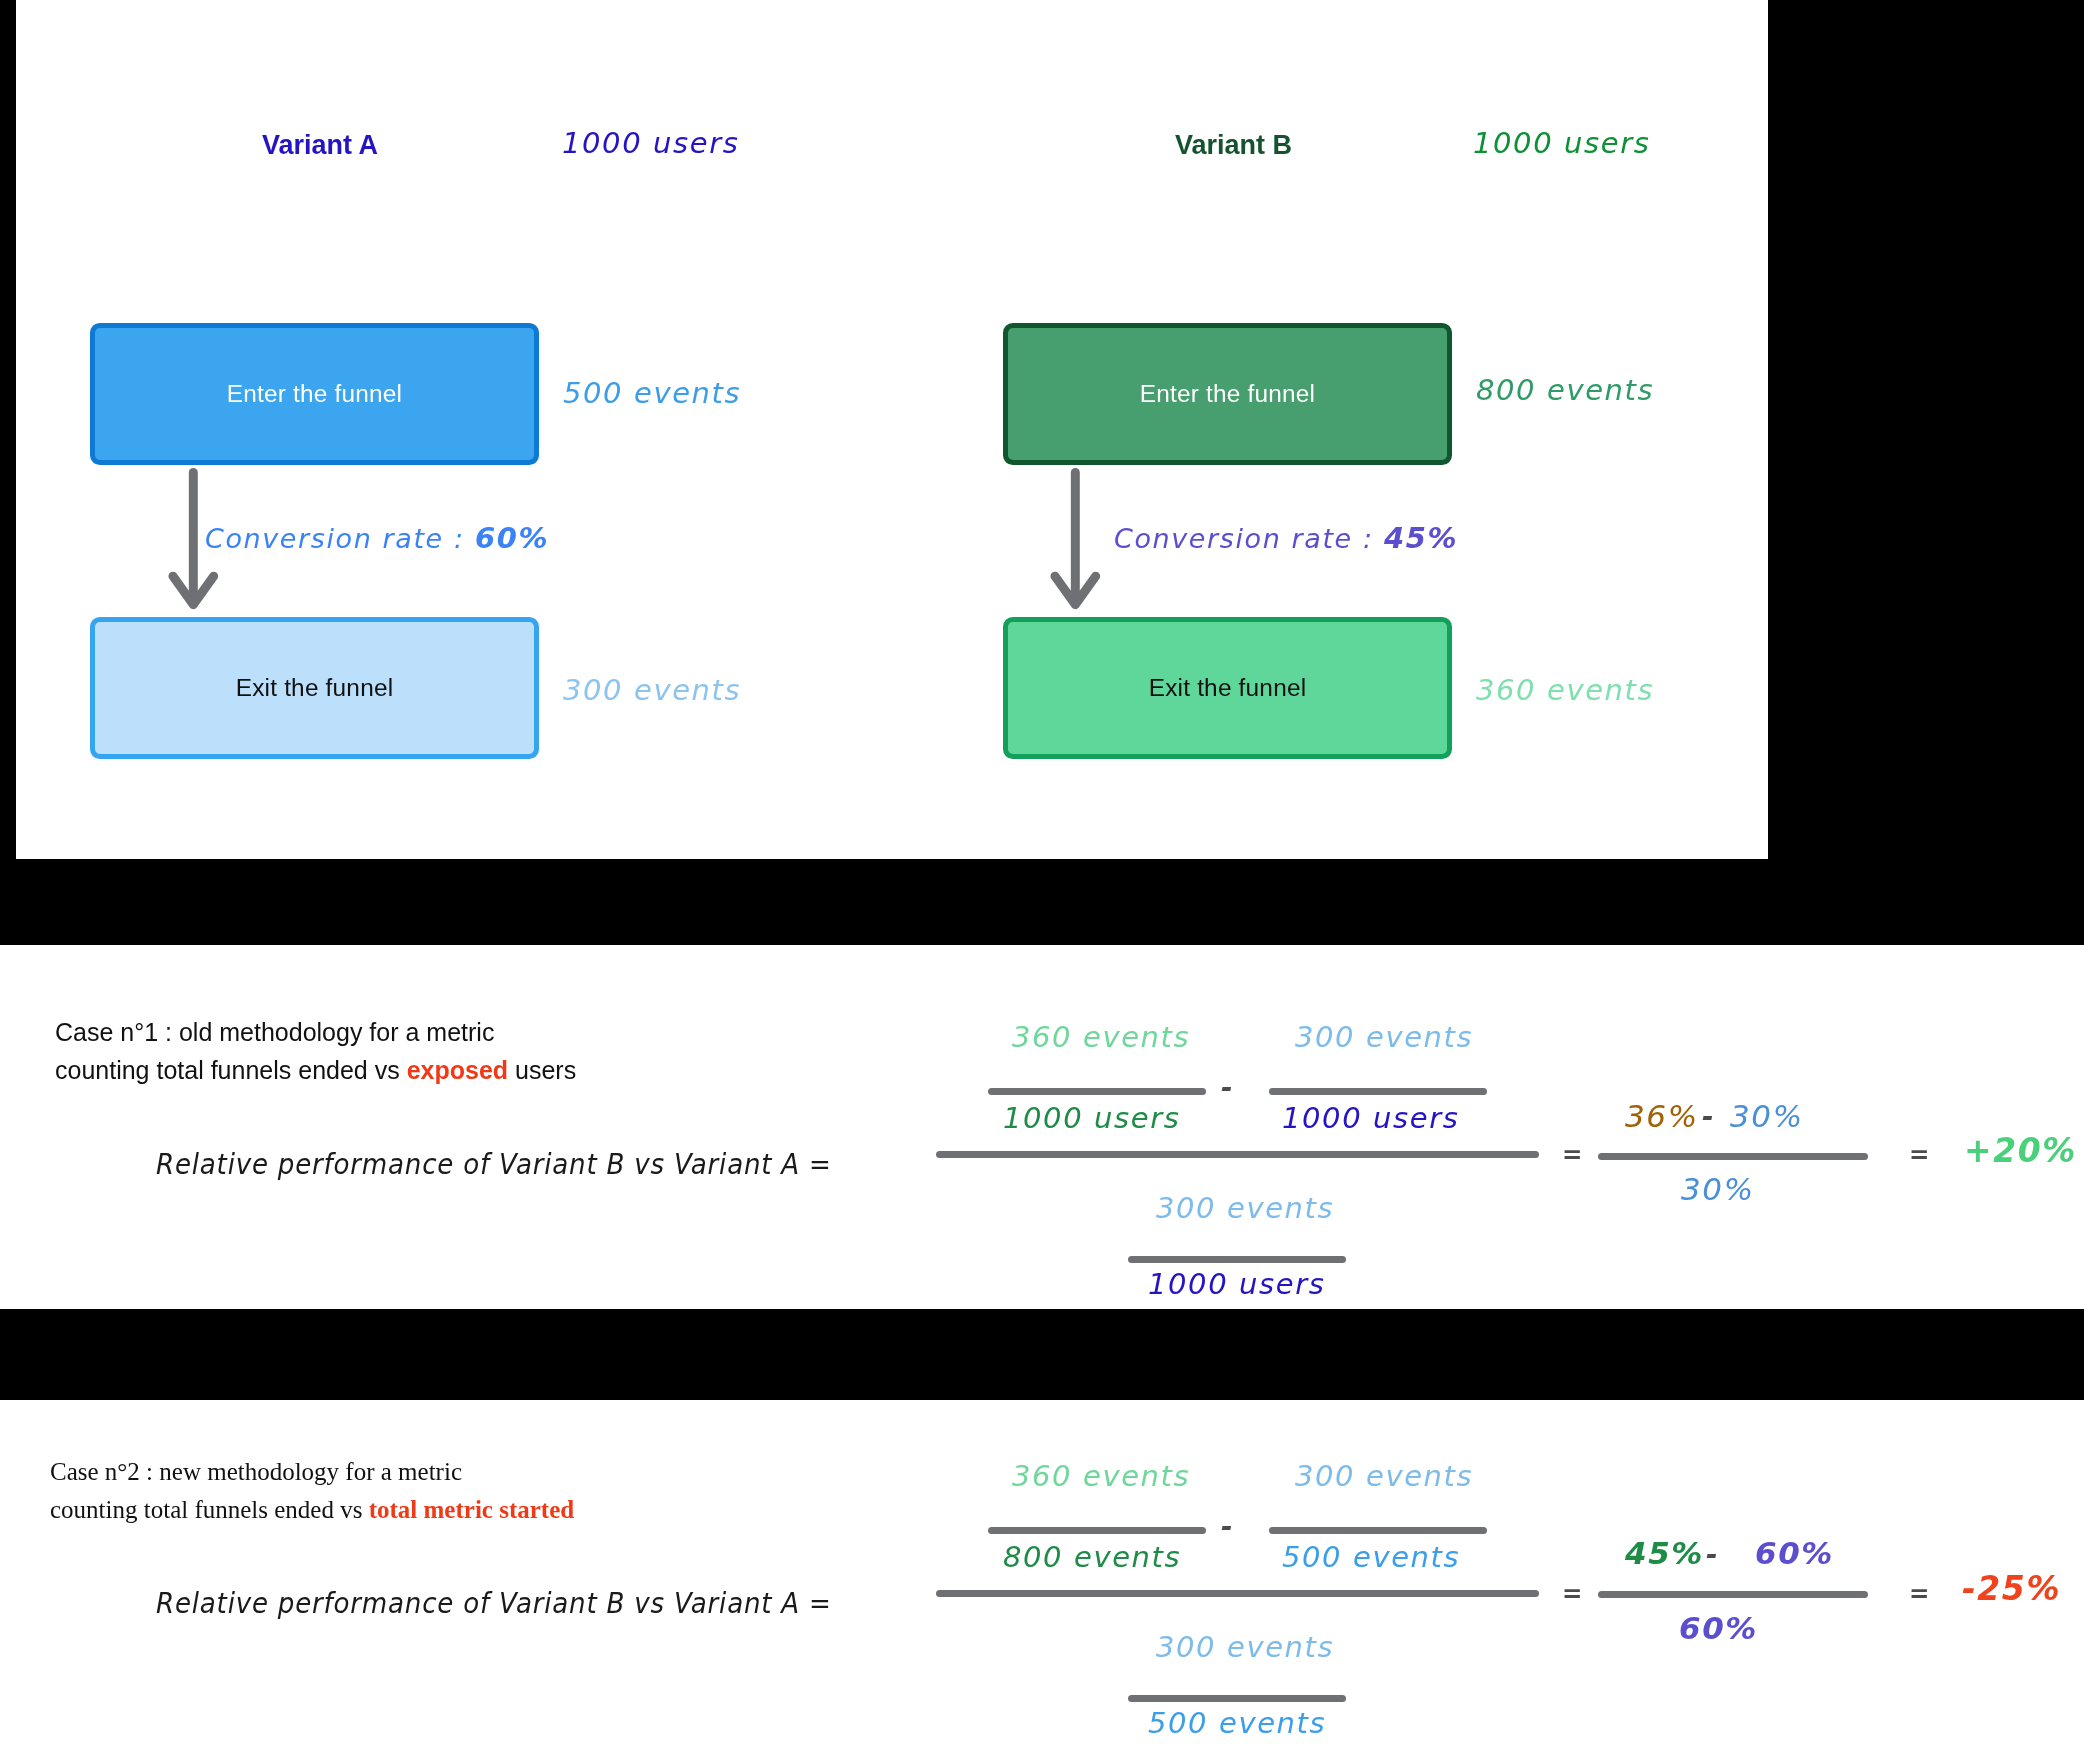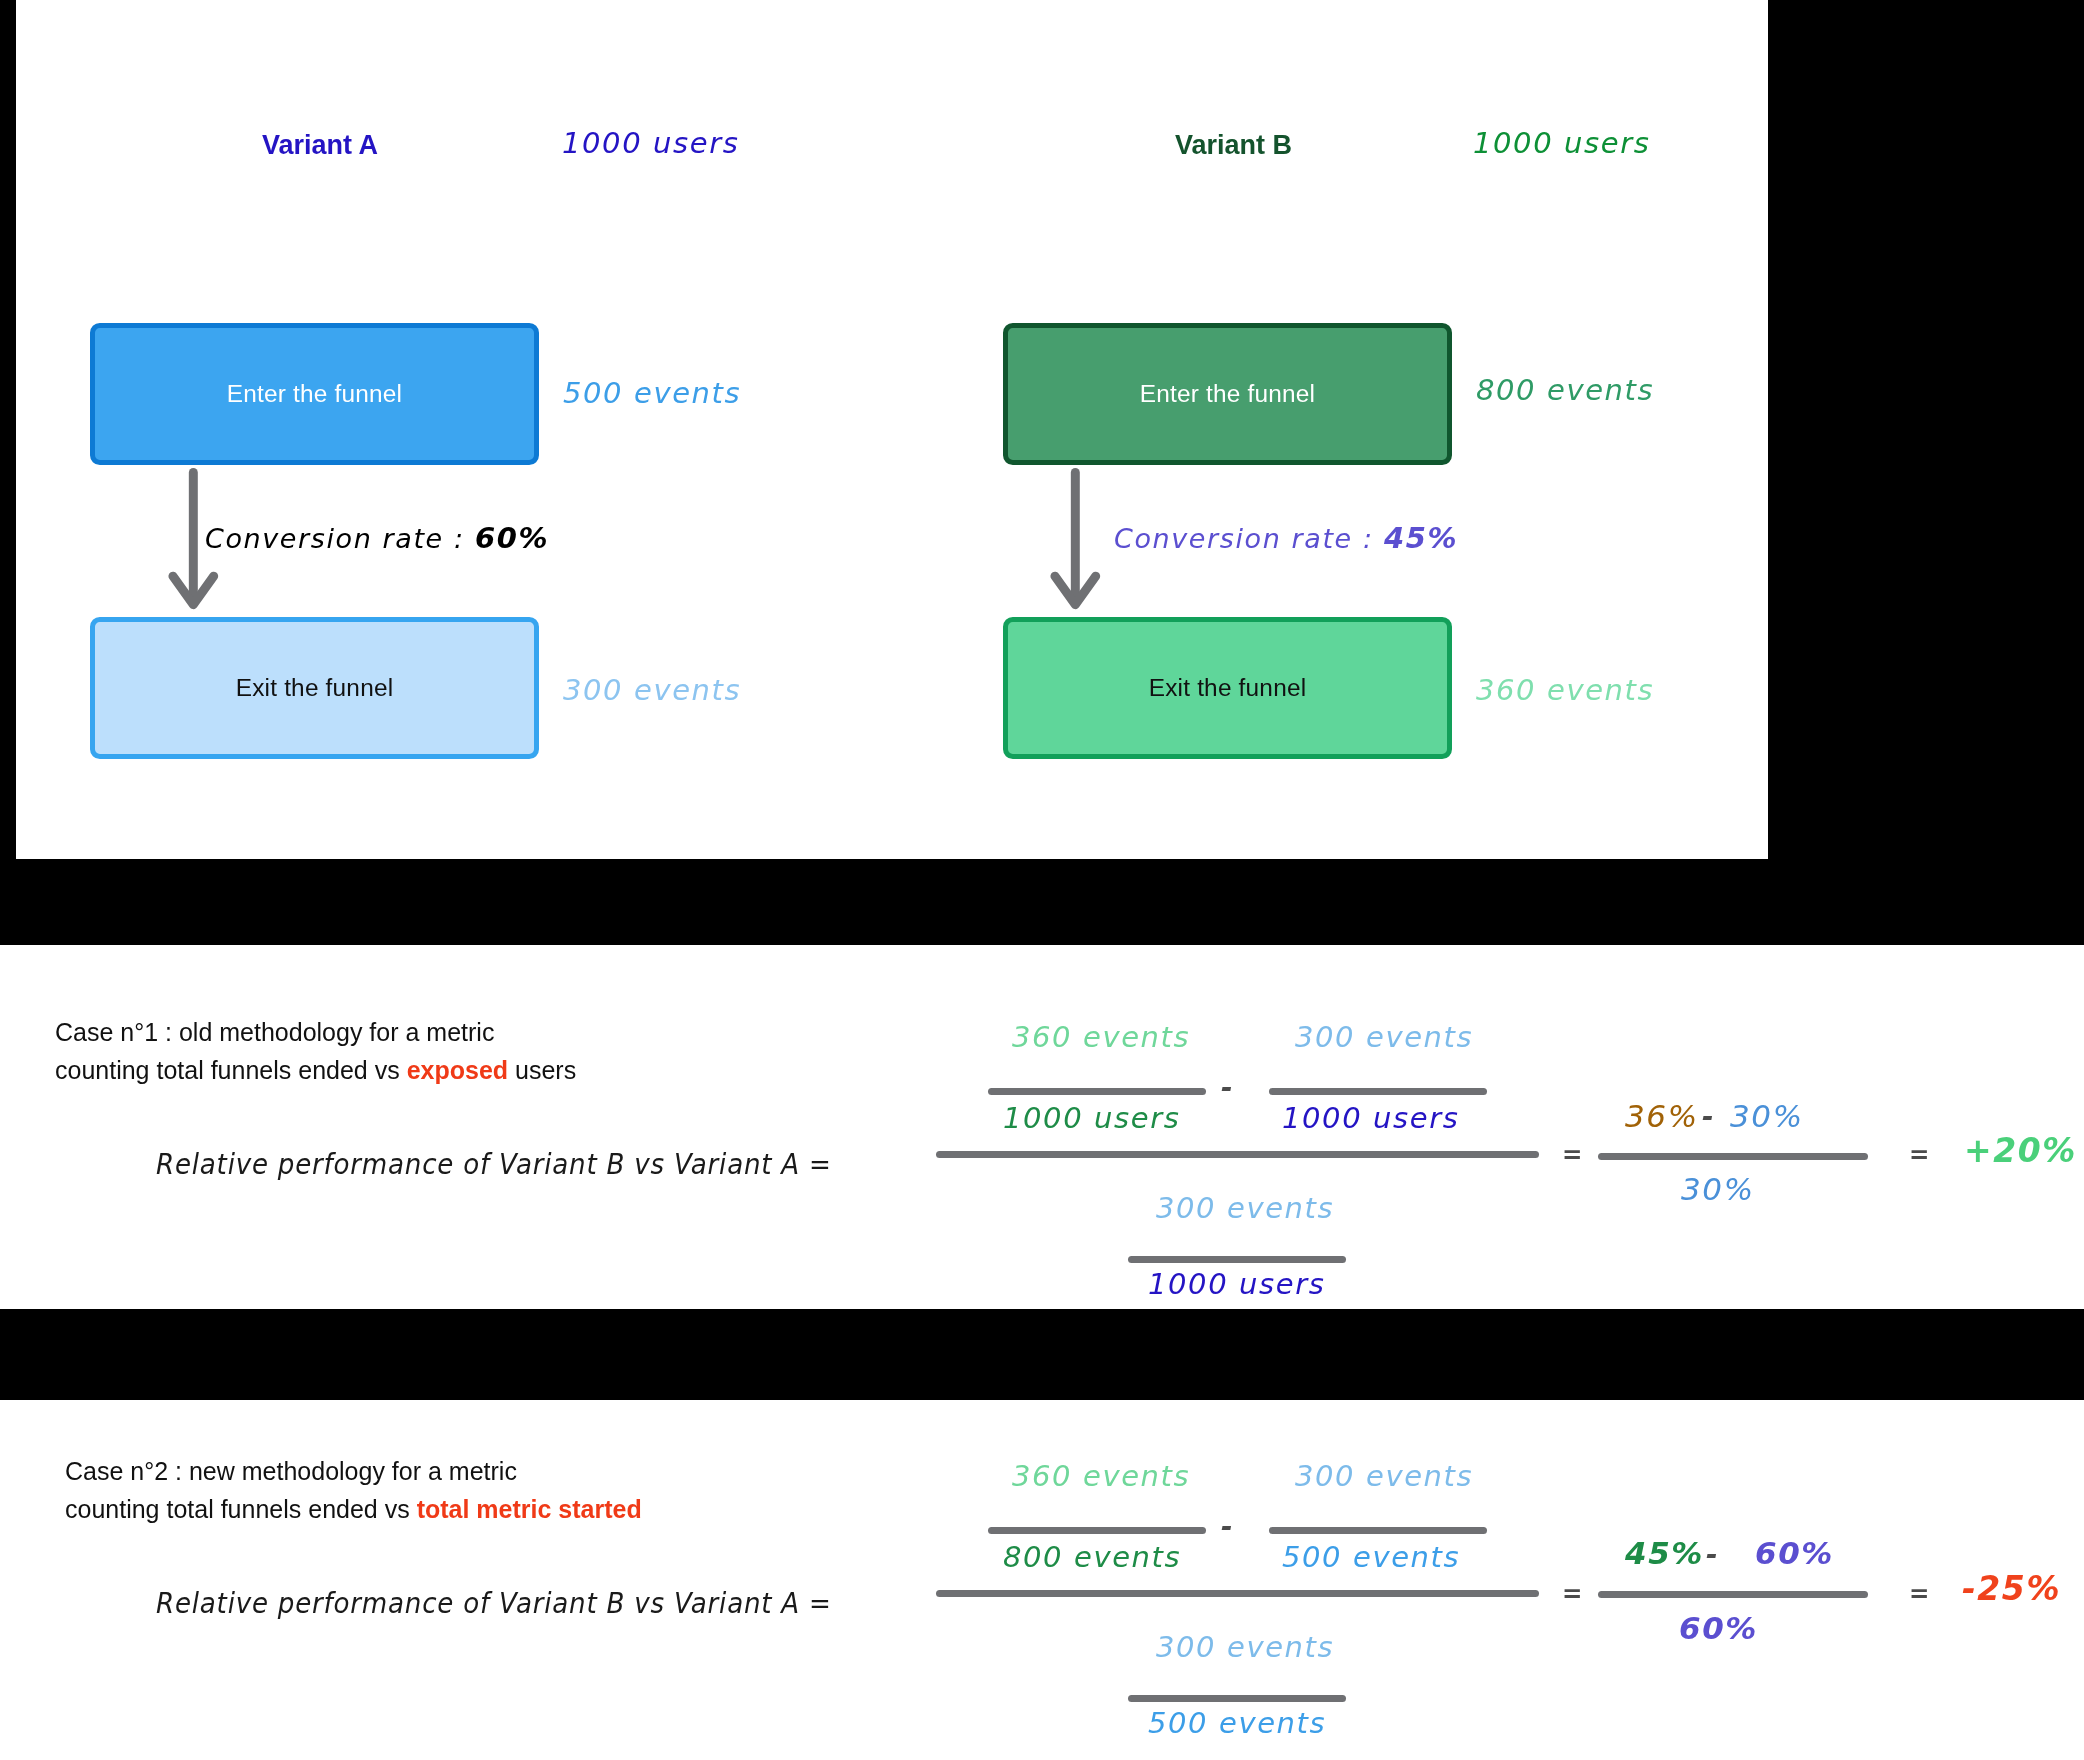--- a/index.html
+++ b/index.html
@@ -141,21 +141,21 @@
   </div>
   <div class="box-side-label hand" style="left:547px; top:376px; color:#3c9ee8;">500 events</div>
 
   <div class="arrow-wrap" style="left:147px; top:466px;">
     <svg width="90" height="155" viewBox="0 0 110 190">
       <line x1="37" y1="8" x2="37" y2="165" stroke="#6f7073" stroke-width="11" stroke-linecap="round"></line>
       <path d="M 12 135 L 37 170 L 62 135" fill="none" stroke="#6f7073" stroke-width="11" stroke-linecap="round" stroke-linejoin="round"></path>
     </svg>
   </div>
 
-  <div class="conv-rate hand" style="left:189px; top:521px; color:#000000;">
+  <div class="conv-rate hand" style="left:189px; top:521px; color:#3b82f6;">
     <span>Conversion rate : </span><b>60%</b>
   </div>
 
   <div class="funnel-box" id="box-a-exit" style="left:74px; top:617px; width:449px; height:142px; background:#bcdffc; border:5.7px solid #36a5f0; color:#111111;">
     <span>Exit the funnel</span>
   </div>
   <div class="box-side-label hand" style="left:547px; top:673px; color:#8cc4f0;">300 events</div>
 
   <div class="variant-title sans" style="left:1159px; top:130px; color:#14532d;">Variant B</div>
   <div class="variant-users hand" style="left:1457px; top:126px; color:#0d9036;">1000 users</div>
@@ -215,21 +215,21 @@
   <div class="frac-bar" style="left:1598px; top:208px; width:270px;"></div>
   <div class="fx-pct hand" style="left:1681px; top:226px; color:#4a90d8;">30%</div>
 
   <div class="eqsign hand" style="left:1909px; top:195px;">=</div>
 
   <div class="result hand" style="left:1964px; top:186px; color:#4ad07a;">+20%</div>
 </div>
 
 <div class="panel" id="panel-case2">
 
-  <div class="case-heading sans" style="left:65px; top:53px;">
+  <div class="case-heading sans" style="left:50px; top:53px;font-family:Liberation Serif, serif;">
     <div>Case n°2 : new methodology for a metric</div>
     <div><span>counting total funnels ended vs </span><span class="hl">total metric started</span><span></span></div>
   </div>
 
   <div class="case-label hand-narrow" style="left:156px; top:186px;">Relative performance of Variant B vs Variant A  =</div>
 
   <div class="fx hand" style="left:1012px; top:59px; color:#6fd79a;">360 events</div>
   <div class="frac-bar" style="left:988px; top:127px; width:218px;"></div>
   <div class="fx hand" style="left:1003px; top:140px; color:#1e8c47;">800 events</div>
 

